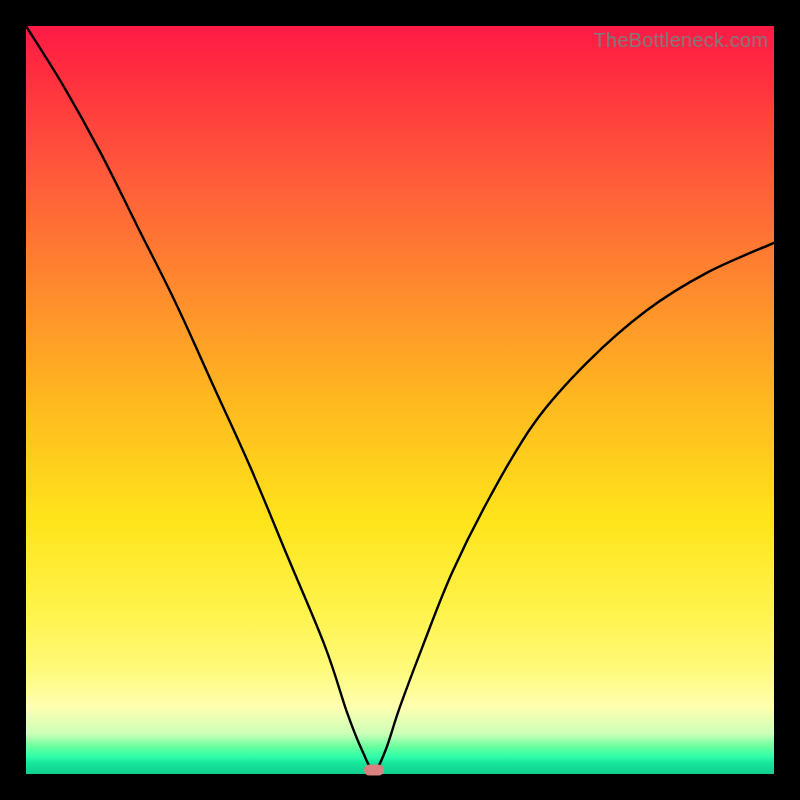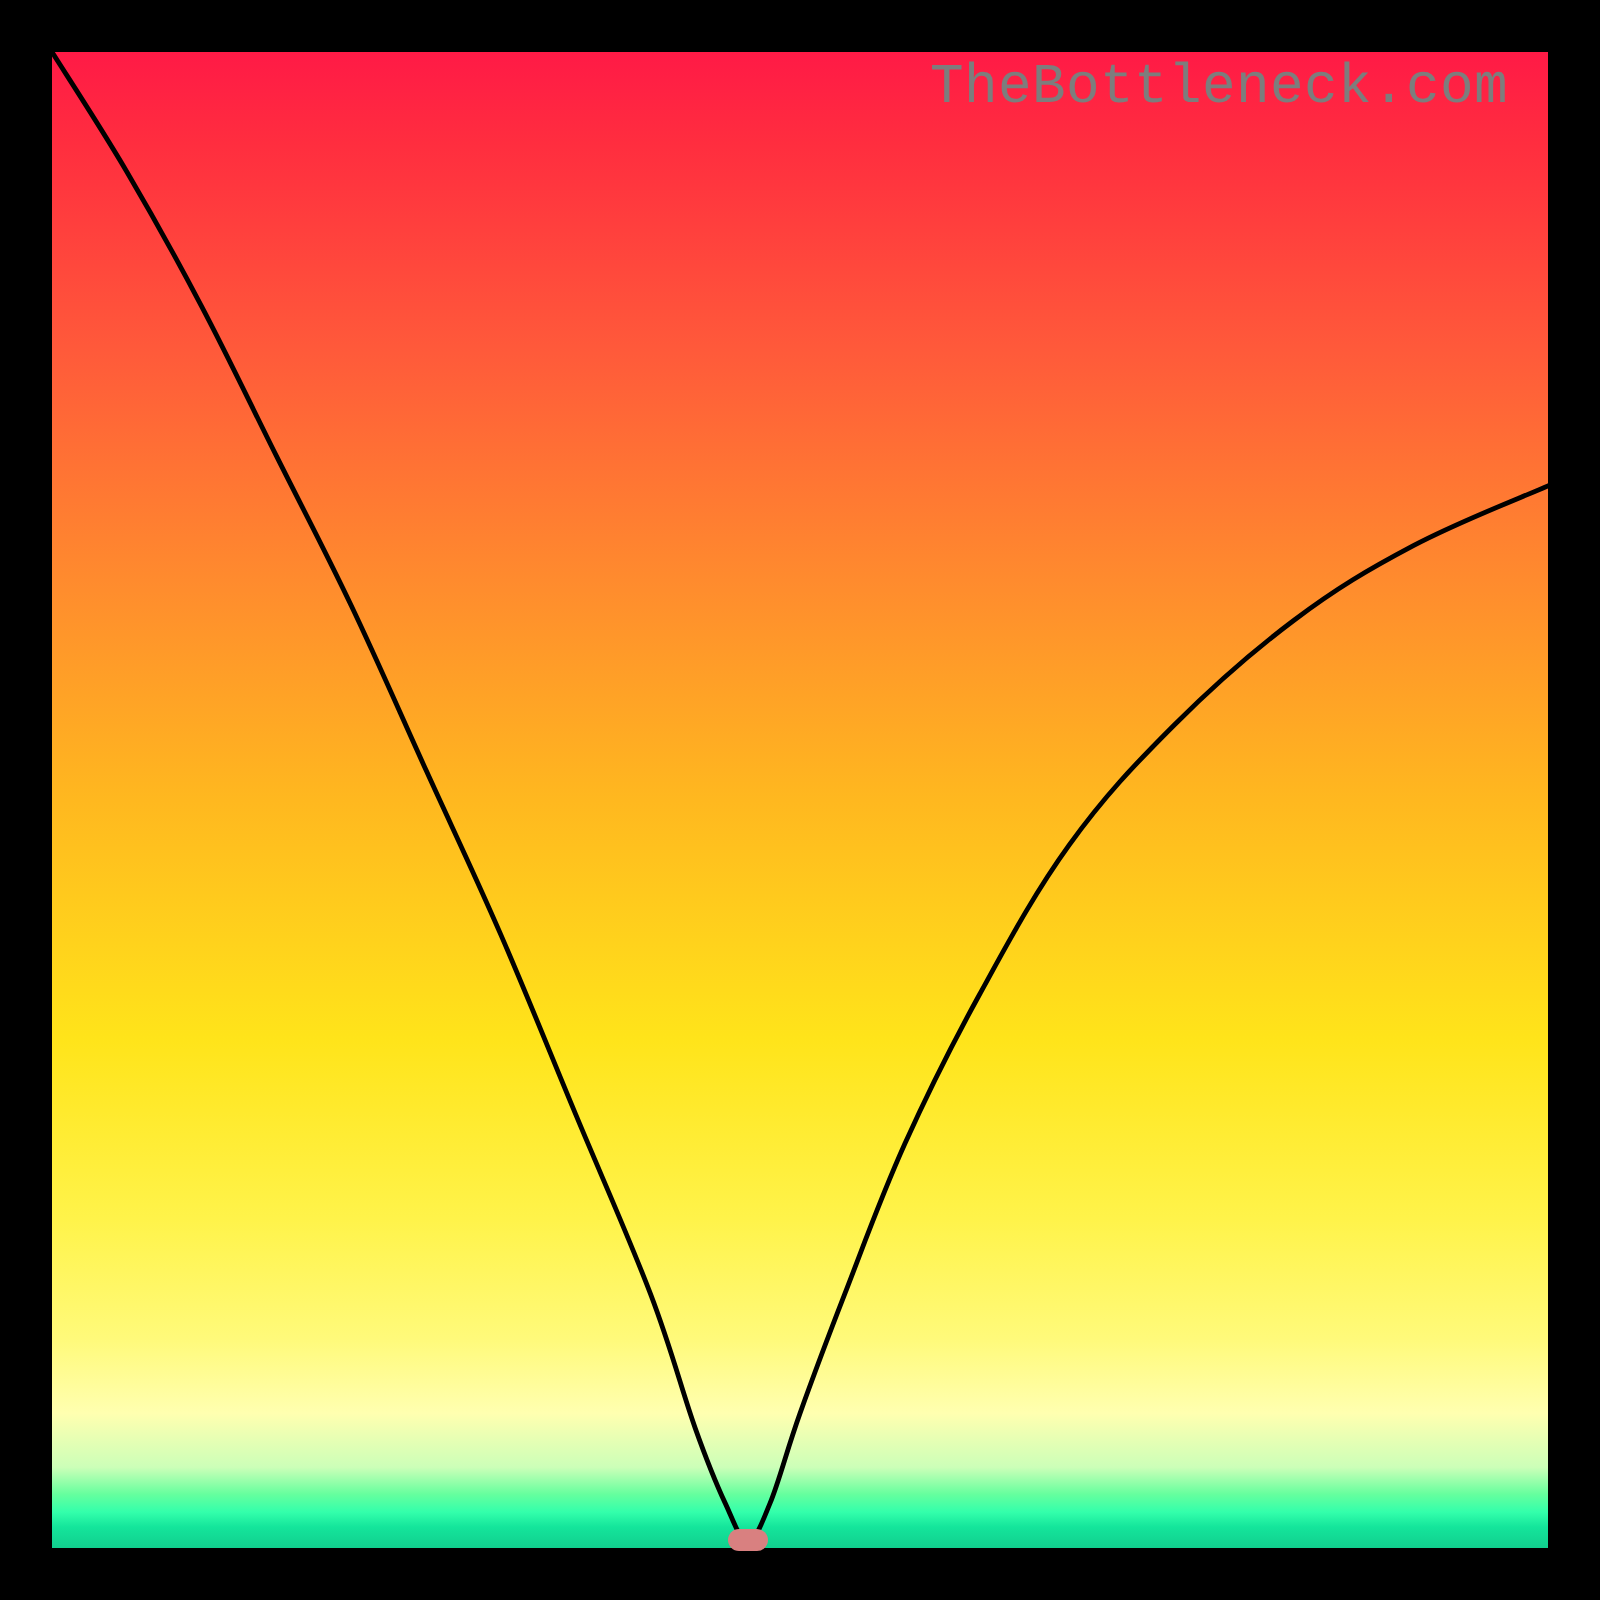--- a/index.html
+++ b/index.html
@@ -38,28 +38,27 @@
       #ccffb8 94.6%,
       #66ff9e 96.4%,
       #33ffab 97.6%,
       #14e59b 98.6%,
       #11cf8e 100%
     );
   }
   .watermark {
     position: absolute;
     top: 3px;
-    right: 20px;
+    right: 6px;
     color: #7d7d7d;
-    font-size: 28px;
+    font-size: 20px;
     letter-spacing: 0.2px;
     user-select: none;
     pointer-events: none;
     font-weight: 400;
-    font-family: Liberation Mono, monospace;
   }
   svg.curve {
     position: absolute;
     left: 0;
     top: 0;
     width: 748px;
     height: 748px;
     pointer-events: none;
   }
   .marker {

